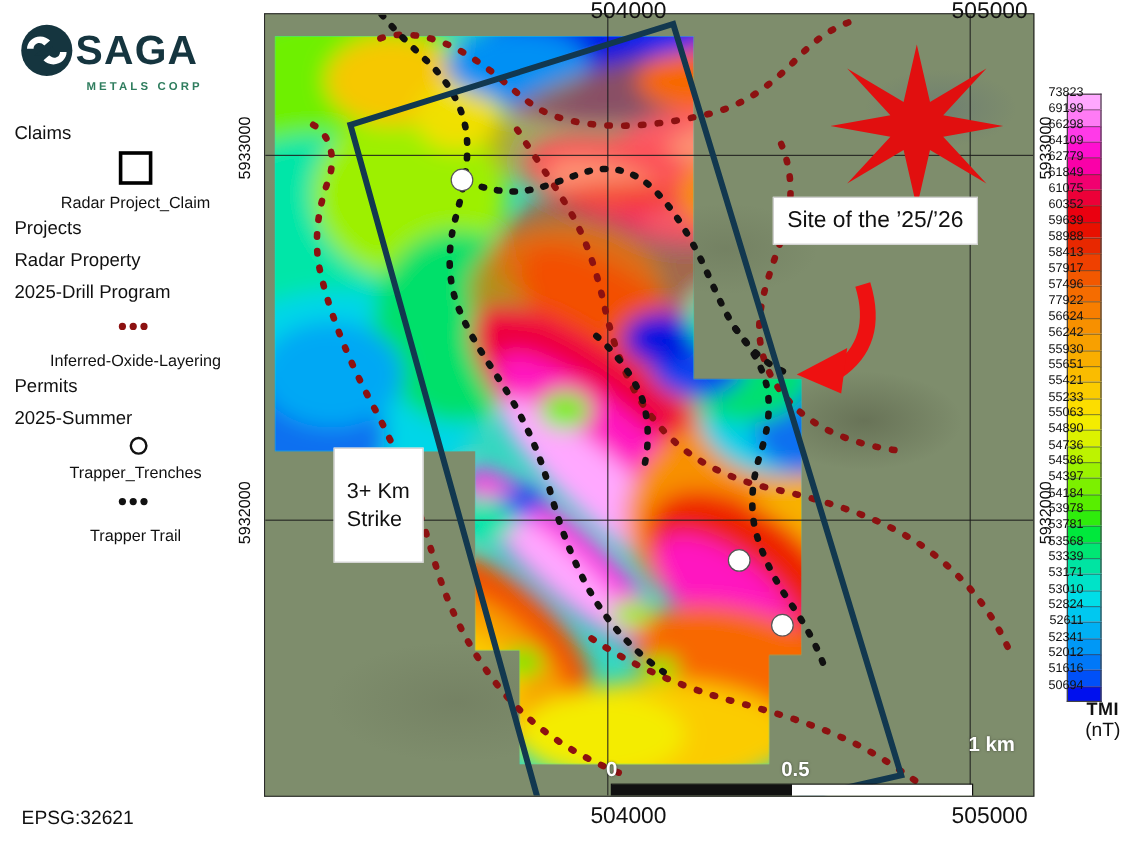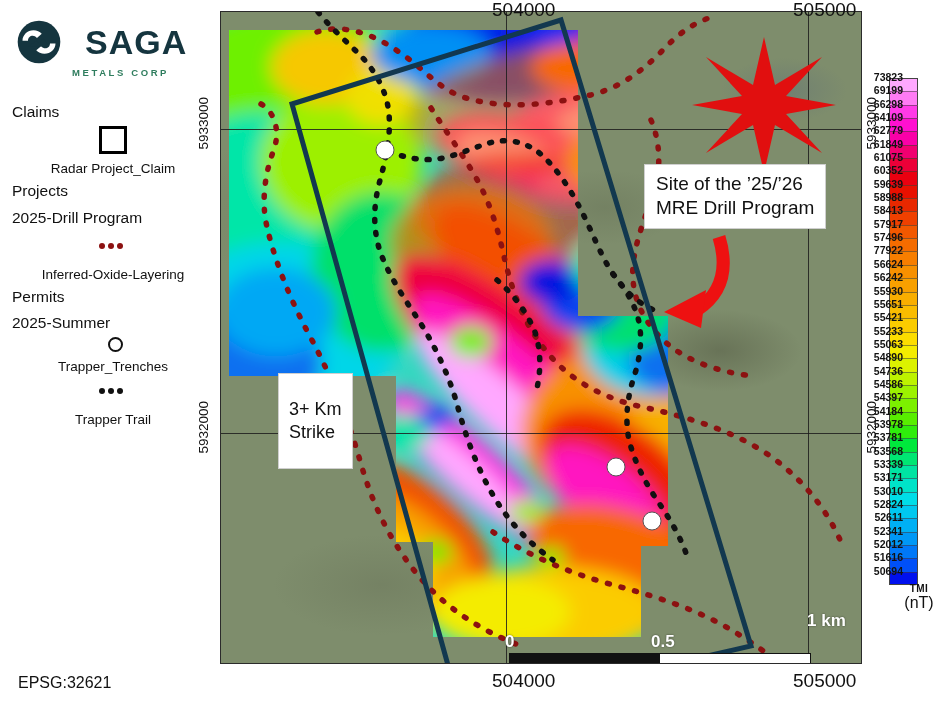--- a/index.html
+++ b/index.html
@@ -7,21 +7,21 @@
     width:951px;height:712px;
     background:#ffffff;
     font-family:"Liberation Sans", sans-serif;
     overflow:hidden;
     position:relative;
   }
   #root{position:absolute;inset:0;}
 
   
   .logo-wrap{position:absolute;left:17px;top:20px;display:flex;flex-direction:column;}
-  .logo-row{display:flex;align-items:center;gap:24px;}
+  .logo-row{display:flex;align-items:center;gap:2px;}
   .logo-mark{width:44px;height:44px;flex:0 0 44px;}
   .logo-text{font-weight:bold;font-size:34px;letter-spacing:1px;color:#15353f;line-height:1;
              font-family:"Liberation Sans",sans-serif;}
   .logo-sub{font-size:9.5px;letter-spacing:2.6px;color:#2f7d5e;font-weight:bold;
             margin-left:55px;margin-top:3px;}
 
   
   .legend{position:absolute;left:10px;top:100px;width:200px;}
   .legend-head{font-size:15.5px;color:#111;margin:0 0 3px 2px;line-height:1.5;}
   .legend-item{display:flex;align-items:center;gap:7px;margin:0 0 3px 6px;flex-direction:column;}
@@ -66,29 +66,29 @@
 
   
   .scalebar{position:absolute;left:508px;top:641px;width:300px;height:14px;
             border:1px solid #111;display:flex;}
   .scalebar .sb-a{flex:1;background:#111;}
   .scalebar .sb-b{flex:1;background:#fff;}
   .sb-lab{position:absolute;font-size:17px;font-weight:bold;color:#fff;
           text-shadow:0 0 2px rgba(0,0,0,.55);}
 
   
-  .ramp{position:absolute;left:889px;top:78px;width:45px;font-weight:bold;}
+  .ramp{position:absolute;left:889px;top:78px;width:45px;}
   .ramp-row{height:13.35px;display:flex;align-items:flex-start;position:relative;}
   .ramp-sw{width:29px;height:13.35px;border-left:1px solid #444;border-right:1px solid #444;
            box-sizing:border-box;}
   .ramp-val{position:absolute;right:31px;top:-7px;font-size:10.5px;color:#111;white-space:nowrap;}
   .ramp-top-b{border-top:1px solid #444;}
   .ramp-bot-b{border-bottom:1px solid #444;}
   .ramp-title{position:absolute;left:889px;top:583px;width:60px;text-align:center;}
-  .ramp-title .t1{font-size:10px;font-weight:bold;color:#111;letter-spacing:.5px;}
+  .ramp-title .t1{font-size:15px;font-weight:bold;color:#111;letter-spacing:.5px;}
   .ramp-title .t2{font-size:16px;color:#111;}
 </style>
 </head>
 <body>
 
 <div id="root">
 
   <div class="logo-wrap">
     <div class="logo-row">
       <svg class="logo-mark" viewBox="0 0 64 64">
@@ -105,20 +105,21 @@
 
   <div class="legend">
 
     <div class="legend-head">Claims</div>
     <div class="legend-item">
       <span class="sym-claim"></span>
       <span class="legend-label">Radar Project_Claim</span>
     </div>
 
     <div class="legend-head">Projects</div>
+    <div class="legend-head">Radar Property</div>
 
     <div class="legend-head">2025-Drill Program</div>
     <div class="legend-item">
       <span class="sym-dots">
         <i style="background:#8c1111"></i>
           <i style="background:#8c1111"></i>
           <i style="background:#8c1111"></i>
       </span>
       <span class="legend-label">Inferred-Oxide-Layering</span>
     </div>
@@ -297,21 +298,20 @@
     <div class="scalebar" style="left:288px;top:641px;width:300px">
       <div class="sb-a"></div>
         <div class="sb-b"></div>
     </div>
     <div class="sb-lab" style="left:284px;top:620px">0</div>
     <div class="sb-lab" style="left:430px;top:620px">0.5</div>
     <div class="sb-lab" style="left:586px;top:599px">1 km</div>
 
     <div class="callout" style="left:423px;top:152px">
       <div>Site of the ’25/’26</div>
-      <div>MRE Drill Program</div>
     </div>
     <div class="callout callout-strike" style="left:57px;top:361px">
       <div>3+ Km</div>
       <div>Strike</div>
     </div>
   </div>
 
   <div class="ax" style="left:492px;top:-1px">504000</div>
   <div class="ax" style="left:793px;top:-1px">505000</div>
   <div class="ax" style="left:492px;top:670px">504000</div>

